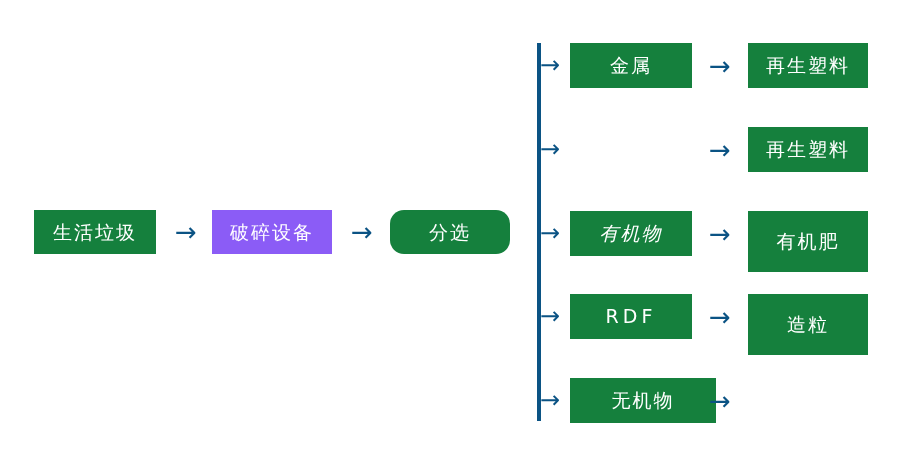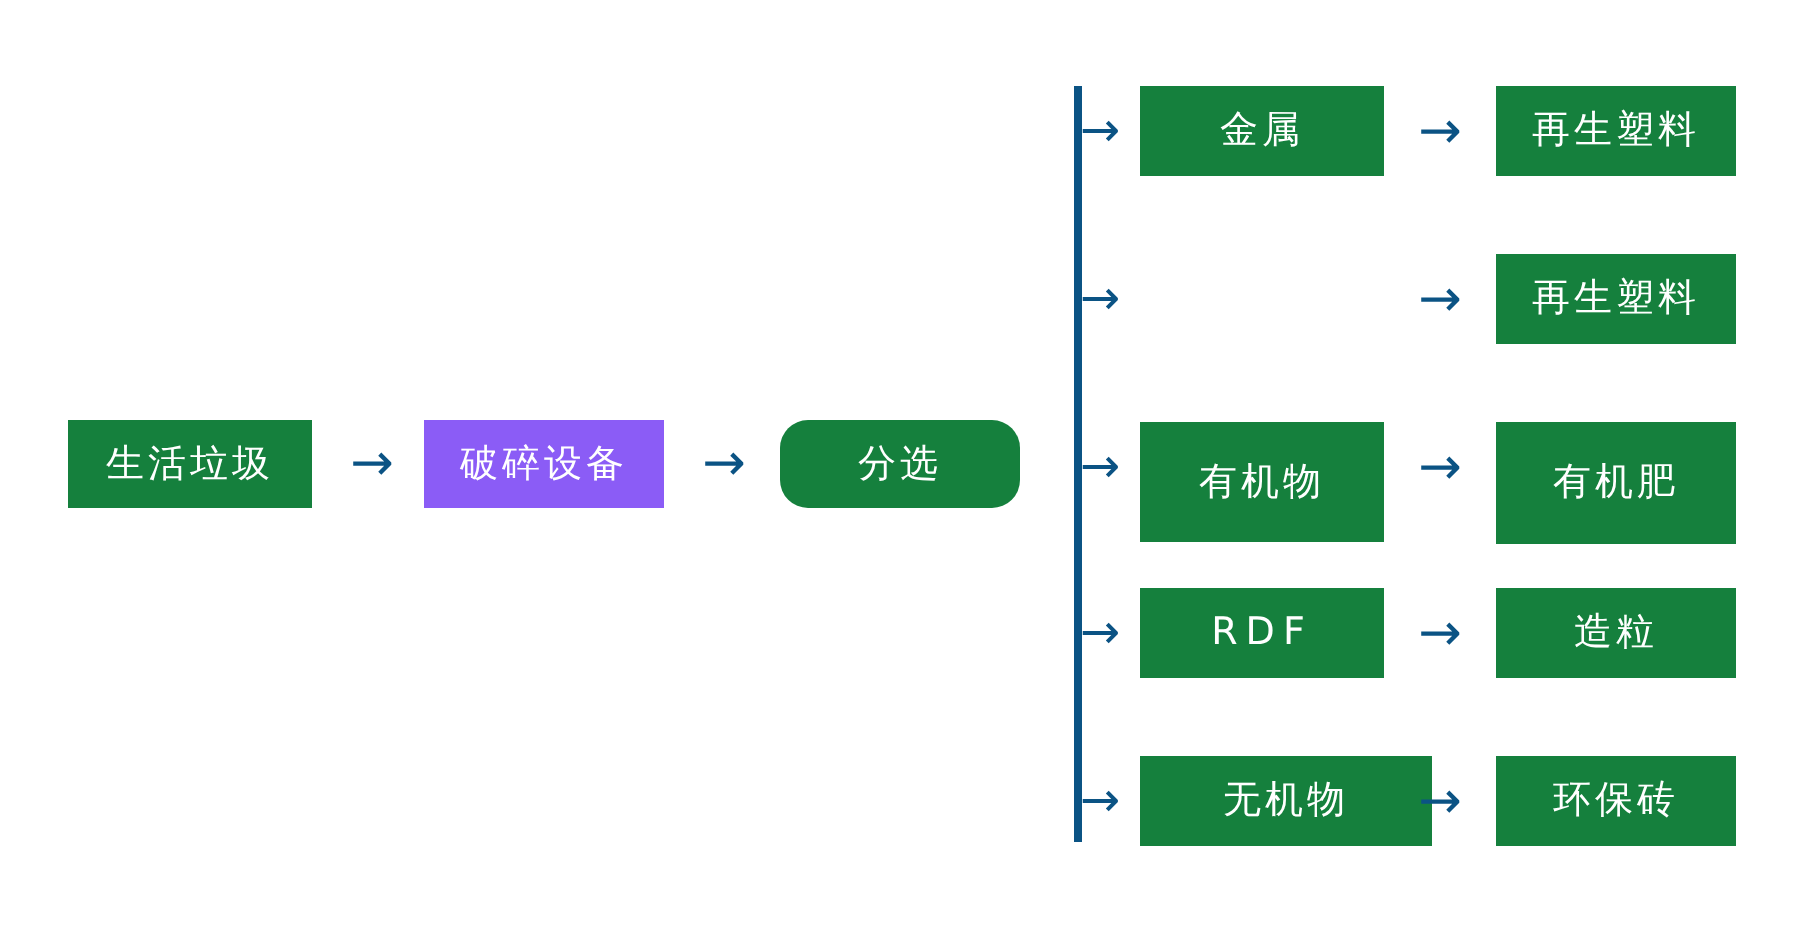--- a/index.html
+++ b/index.html
@@ -86,27 +86,26 @@
   <div class="branch-arrow" style="left:540px; top:52px; width:30px; height:26px;">→</div>
   <div class="node blue" style="left:570px; top:43px; width:122px; height:45px;">金属</div>
   <div class="arrow" style="left:700px; top:52px; width:40px; height:28px;">→</div>
   <div class="node blue" style="left:748px; top:43px; width:120px; height:45px;">再生塑料</div>
 
   <div class="branch-arrow" style="left:540px; top:136px; width:30px; height:26px;">→</div>
   <div class="arrow" style="left:700px; top:136px; width:40px; height:28px;">→</div>
   <div class="node blue" style="left:748px; top:127px; width:120px; height:45px;">再生塑料</div>
 
   <div class="branch-arrow" style="left:540px; top:220px; width:30px; height:26px;">→</div>
-  <div class="node blue" style="left:570px; top:211px; width:122px; height:60px;">有机物</div>
+  <div class="node blue" style="left:570px; top:211px; width:122px; height:45px;font-style:italic;">有机物</div>
   <div class="arrow" style="left:700px; top:220px; width:40px; height:28px;">→</div>
   <div class="node blue" style="left:748px; top:211px; width:120px; height:61px;">有机肥</div>
 
   <div class="branch-arrow" style="left:540px; top:303px; width:30px; height:26px;">→</div>
   <div class="node blue latin" style="left:570px; top:294px; width:122px; height:45px;">RDF</div>
   <div class="arrow" style="left:700px; top:303px; width:40px; height:28px;">→</div>
-  <div class="node blue" style="left:748px; top:294px; width:120px; height:45px;">造粒</div>
+  <div class="node blue" style="left:748px; top:294px; width:120px; height:61px;">造粒</div>
 
   <div class="branch-arrow" style="left:540px; top:387px; width:30px; height:26px;">→</div>
   <div class="node blue" style="left:570px; top:378px; width:146px; height:45px;">无机物</div>
   <div class="arrow" style="left:700px; top:387px; width:40px; height:28px;">→</div>
-  <div class="node blue" style="left:748px; top:378px; width:120px; height:45px;">环保砖</div>
 
 </div>
 
 </body></html>

